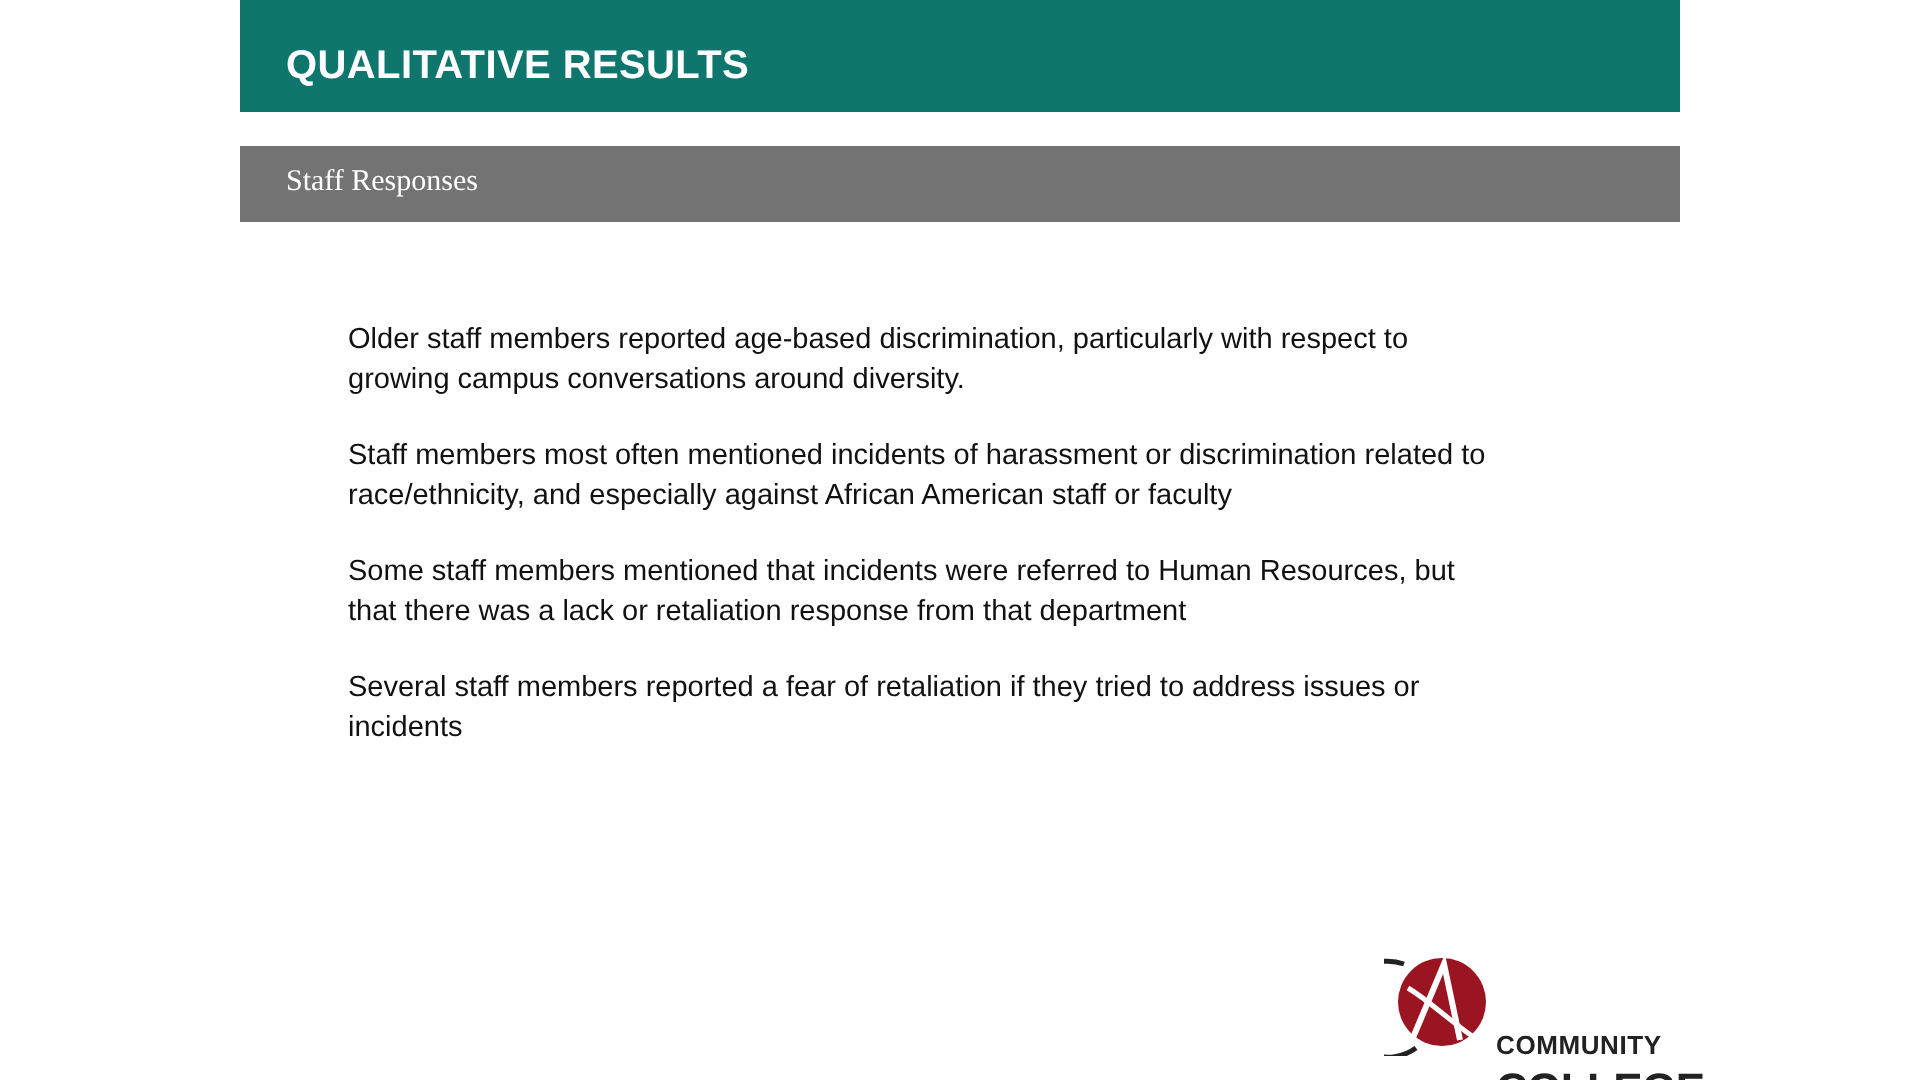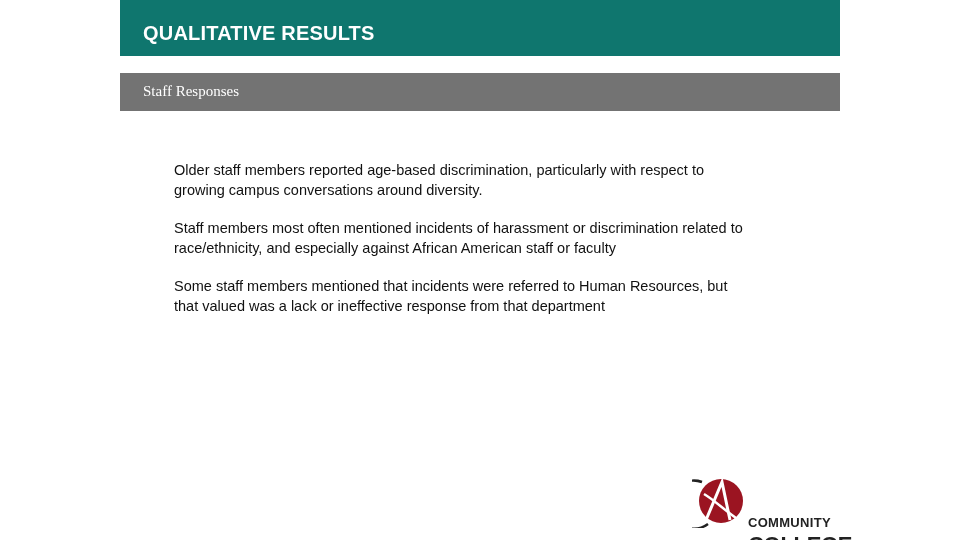--- a/index.html
+++ b/index.html
@@ -51,21 +51,22 @@
   <div class="title-text">QUALITATIVE RESULTS</div>
 </div>
 
 <div class="subtitle-bar">
   <div class="subtitle-text">Staff Responses</div>
 </div>
 
 <div class="content">
   <p class="para">Older staff members reported age-based discrimination, particularly with respect to growing campus conversations around diversity.</p>
   <p class="para">Staff members most often mentioned incidents of harassment or discrimination related to race/ethnicity, and especially against African American staff or faculty</p>
-  <p class="para">Some staff members mentioned that incidents were referred to Human Resources, but that valued was a lack or ineffective response from that department</p>
+  <p class="para">Some staff members mentioned that incidents were referred to Human Resources, but that there was a lack or retaliation response from that department</p>
+  <p class="para">Several staff members reported a fear of retaliation if they tried to address issues or incidents</p>
 </div>
 
 <div class="logo">
   <svg class="logo-mark" viewBox="0 0 54 54">
     <path d="M10 8 A 24 24 0 1 0 16 50" fill="none" stroke="#222" stroke-width="2.5"></path>
     <circle cx="29" cy="27" r="22" fill="#9b1421"></circle>
     <path d="M14 46 L30 8 L38 46" fill="none" stroke="#ffffff" stroke-width="3"></path>
     <path d="M12 20 C 22 26, 30 34, 44 44" fill="none" stroke="#ffffff" stroke-width="2.5"></path>
   </svg>
   <div class="logo-text">

